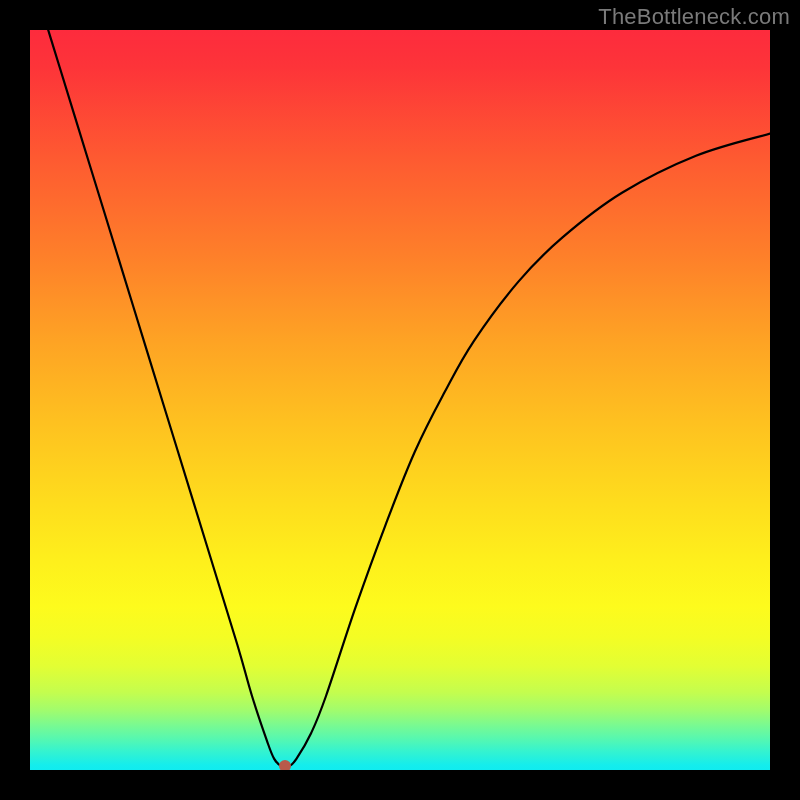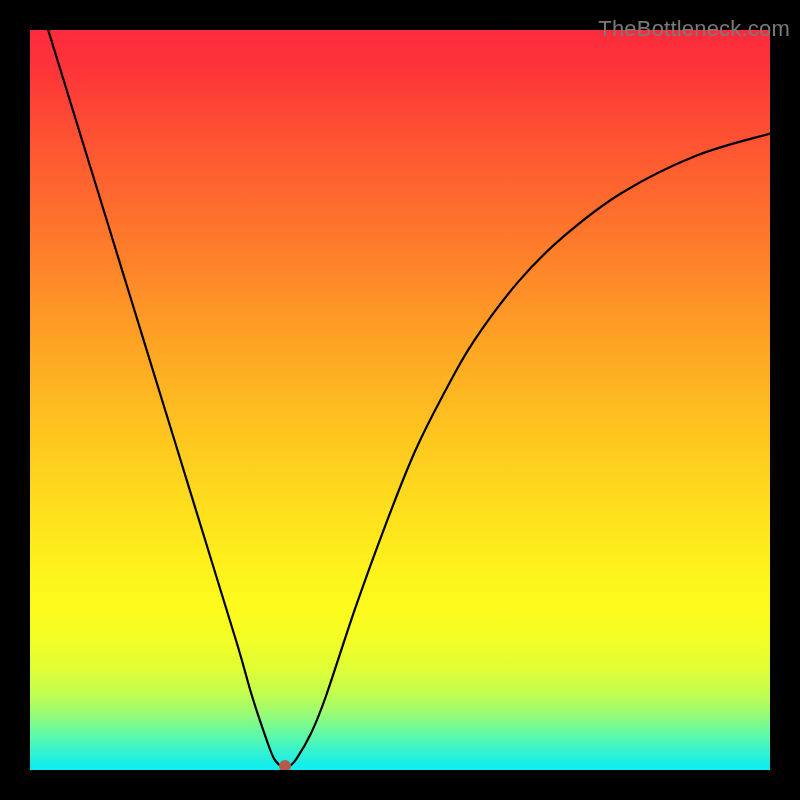--- a/index.html
+++ b/index.html
@@ -12,21 +12,21 @@
     font-family: Arial, Helvetica, sans-serif;
   }
   .frame {
     position: relative;
     width: 800px;
     height: 800px;
     background: #000;
   }
   .watermark {
     position: absolute;
-    top: 16px;
+    top: 4px;
     right: 10px;
     color: #7a7a7a;
     font-size: 22px;
     font-weight: 400;
     letter-spacing: 0.2px;
     z-index: 10;
   }
   .plot-area {
     position: absolute;
     left: 30px;

